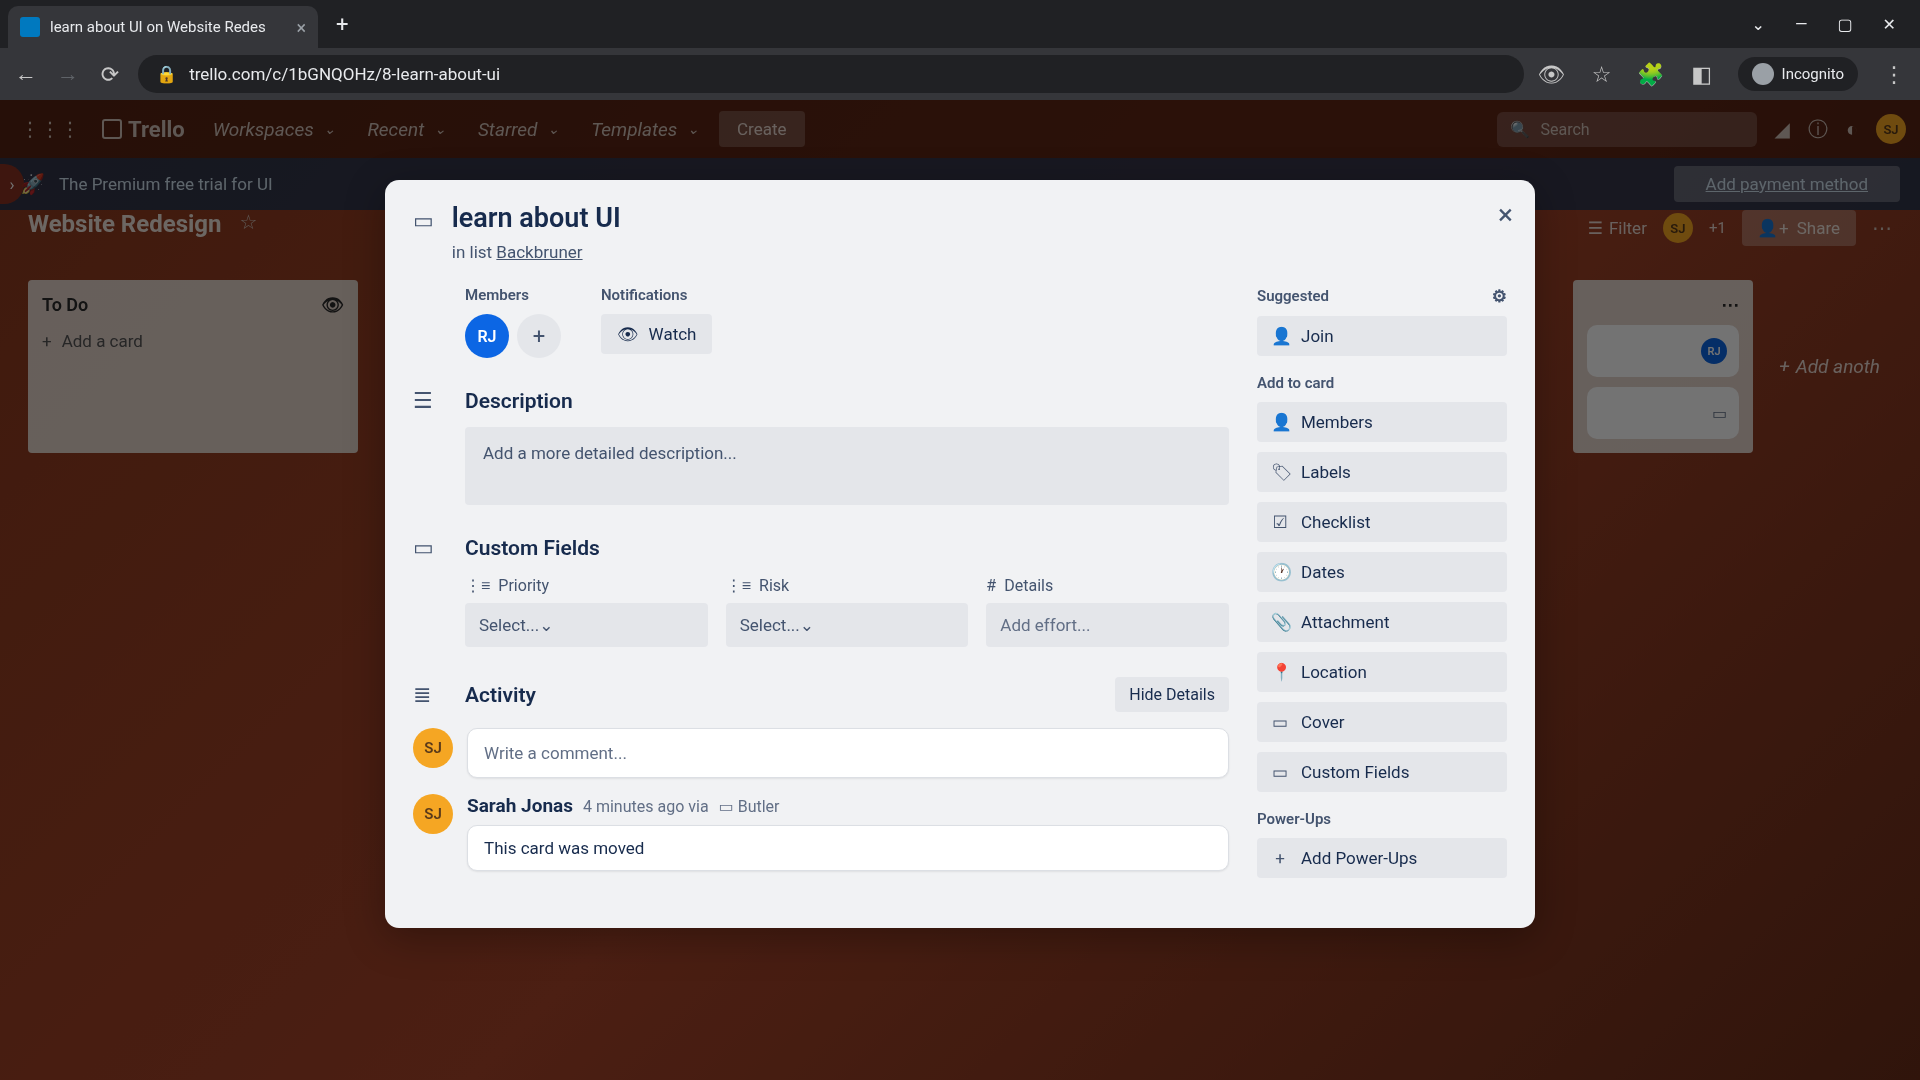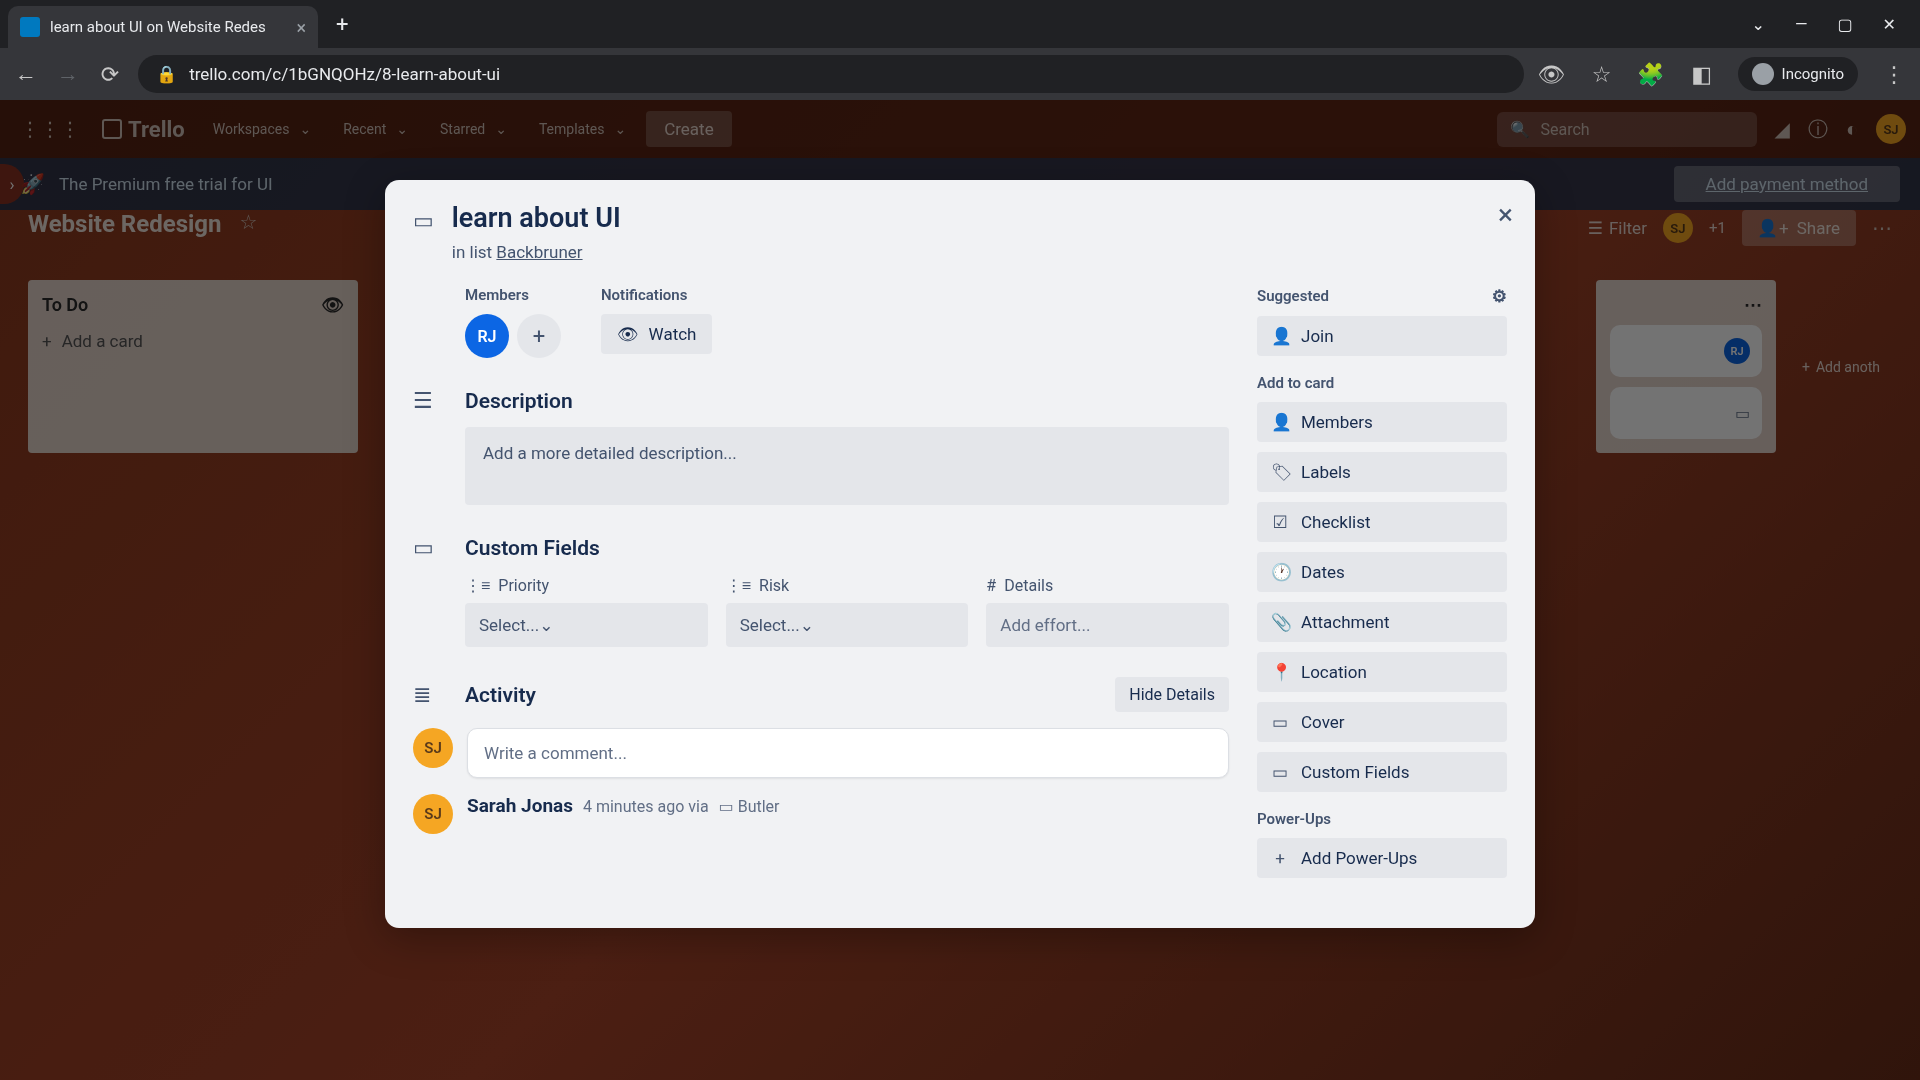--- a/index.html
+++ b/index.html
@@ -25,21 +25,21 @@
 .incognito-icon { width: 22px; height: 22px; background: #9aa0a6; border-radius: 50%; }
 
 
 .trello-bg { position: absolute; top: 100px; left: 0; right: 0; bottom: 0; background: linear-gradient(135deg, #8b3a1f 0%, #a8452a 50%, #6b2e1a 100%); }
 .trello-dim { position: absolute; inset: 0; background: rgba(0,0,0,0.55); }
 
 .trello-header { position: relative; background: rgba(50,20,10,0.6); height: 58px; display: flex; align-items: center; padding: 0 14px; gap: 8px; }
 .apps-icon { color: #d0c0b8; font-size: 20px; cursor: pointer; padding: 0 6px; }
 .trello-logo { display: flex; align-items: center; gap: 6px; color: #d0c0b8; font-weight: 700; font-size: 22px; padding: 0 8px; }
 .logo-box { width: 20px; height: 20px; border: 2px solid #d0c0b8; border-radius: 3px; }
-.nav-item { color: #d0c0b8; font-size: 14px; padding: 8px 12px; display: flex; align-items: center; gap: 6px; cursor: pointer; }
+.nav-item { color: #d0c0b8; font-size: 19px; padding: 8px 12px; display: flex; align-items: center; gap: 6px; cursor: pointer; font-style: italic; }
 .create-btn { background: rgba(255,255,255,0.2); color: #e8d8d0; padding: 8px 18px; border-radius: 4px; font-size: 17px; cursor: pointer; }
 .header-right { margin-left: auto; display: flex; align-items: center; gap: 18px; }
 .search-box { background: rgba(255,255,255,0.18); border-radius: 6px; padding: 8px 14px; display: flex; align-items: center; gap: 10px; color: #d0c0b8; min-width: 260px; font-size: 16px; }
 .header-icon { color: #d0c0b8; font-size: 20px; cursor: pointer; }
 .avatar-sm { width: 30px; height: 30px; border-radius: 50%; background: #f5a623; color: #5a3a1a; font-size: 13px; font-weight: 600; display: flex; align-items: center; justify-content: center; }
 
 .premium-banner { position: relative; background: rgba(10,50,90,0.7); height: 52px; display: flex; align-items: center; padding: 0 20px; color: #cfe0ed; font-size: 17px; gap: 14px; }
 .rocket { font-size: 20px; }
 .add-payment { margin-left: auto; background: rgba(255,255,255,0.25); padding: 8px 32px; border-radius: 4px; cursor: pointer; text-decoration: underline; }
 .banner-pull { position: absolute; left: 0; top: 50%; transform: translateY(-50%); width: 24px; height: 40px; background: rgba(150,50,30,0.9); border-radius: 0 20px 20px 0; display:flex; align-items:center; justify-content:center; color:#fff; }
@@ -325,20 +325,21 @@
           <div class="comment-avatar">SJ</div>
           <div style="flex:1">
             <div class="activity-head">
               <span class="activity-name">Sarah Jonas</span>
               <span class="activity-meta">4 minutes ago via</span>
               <span class="activity-meta activity-via">
                   <span>▭</span>
                   <span>Butler</span>
                 </span>
             </div>
+            <div class="activity-body">This card was moved</div>
           </div>
         </div>
       </div>
 
     </div>
 
     <div class="modal-side">
       <div class="side-section-label">
         <span>Suggested</span>
         <span class="side-gear">⚙</span>

